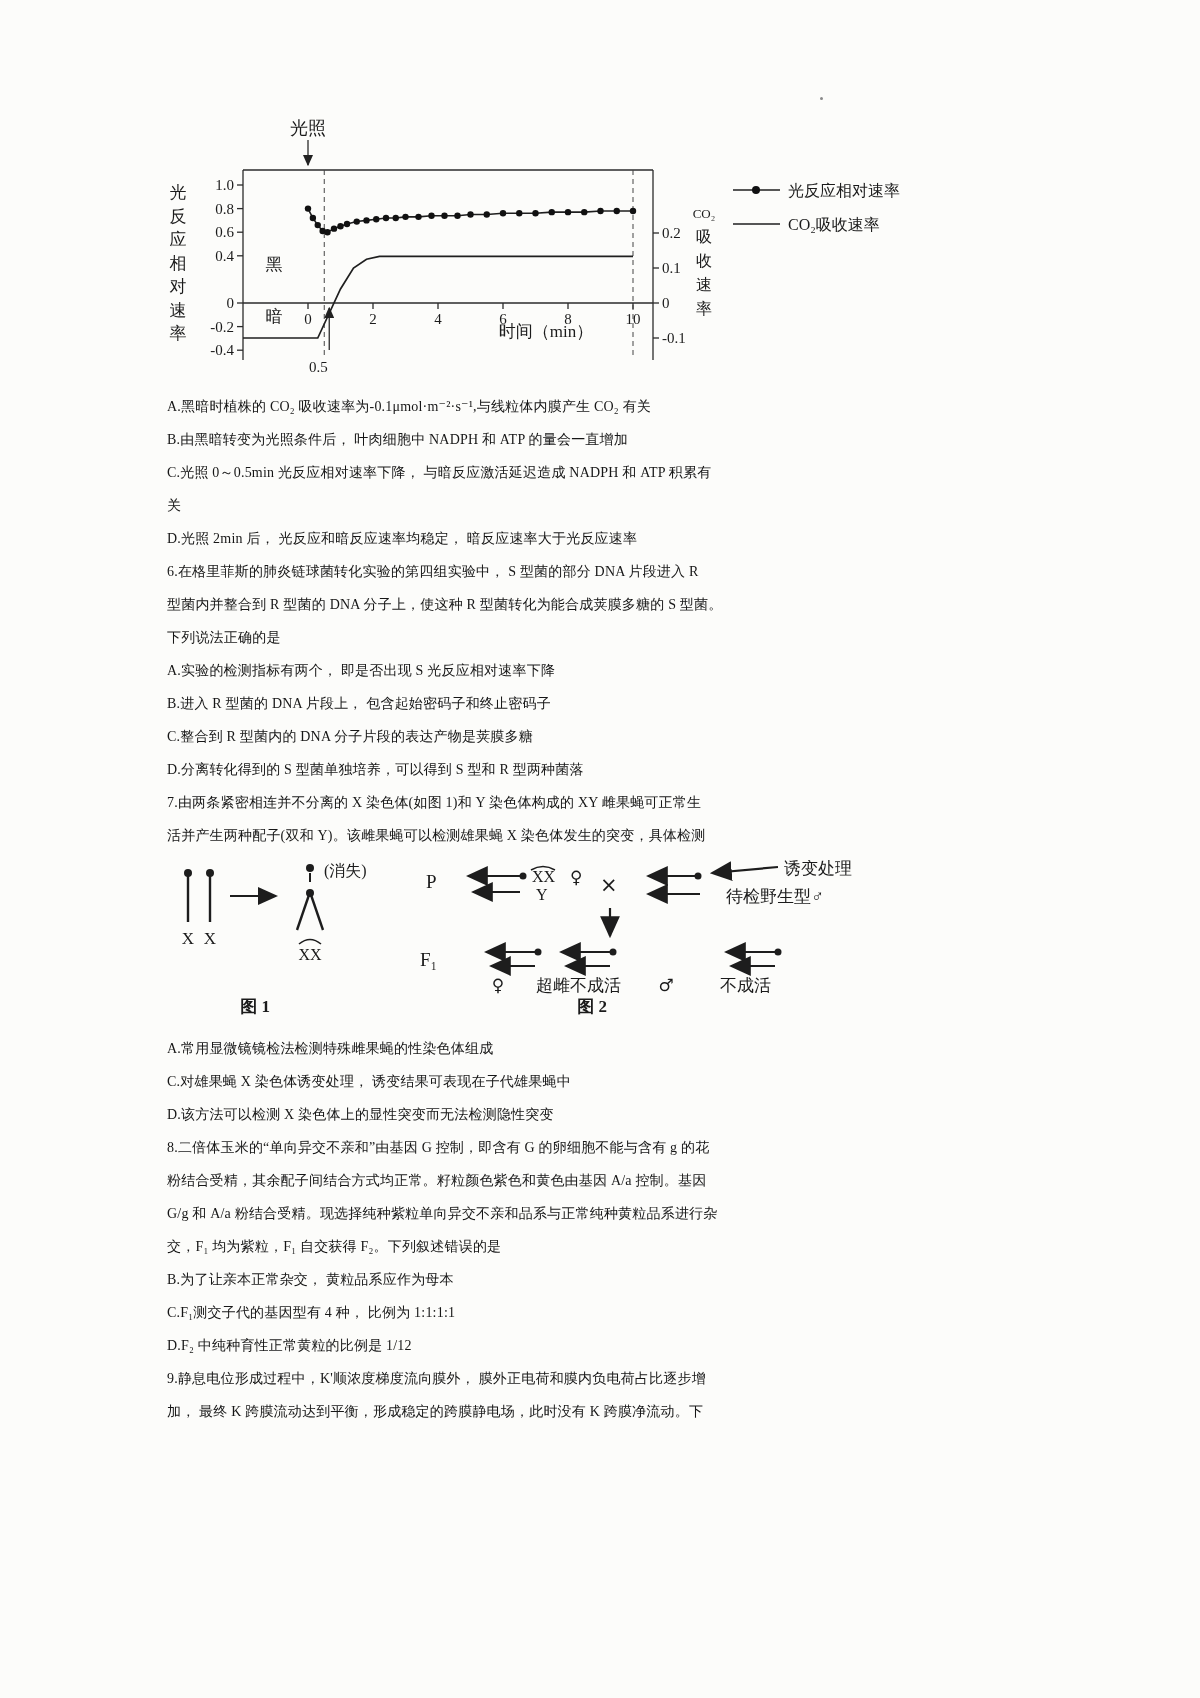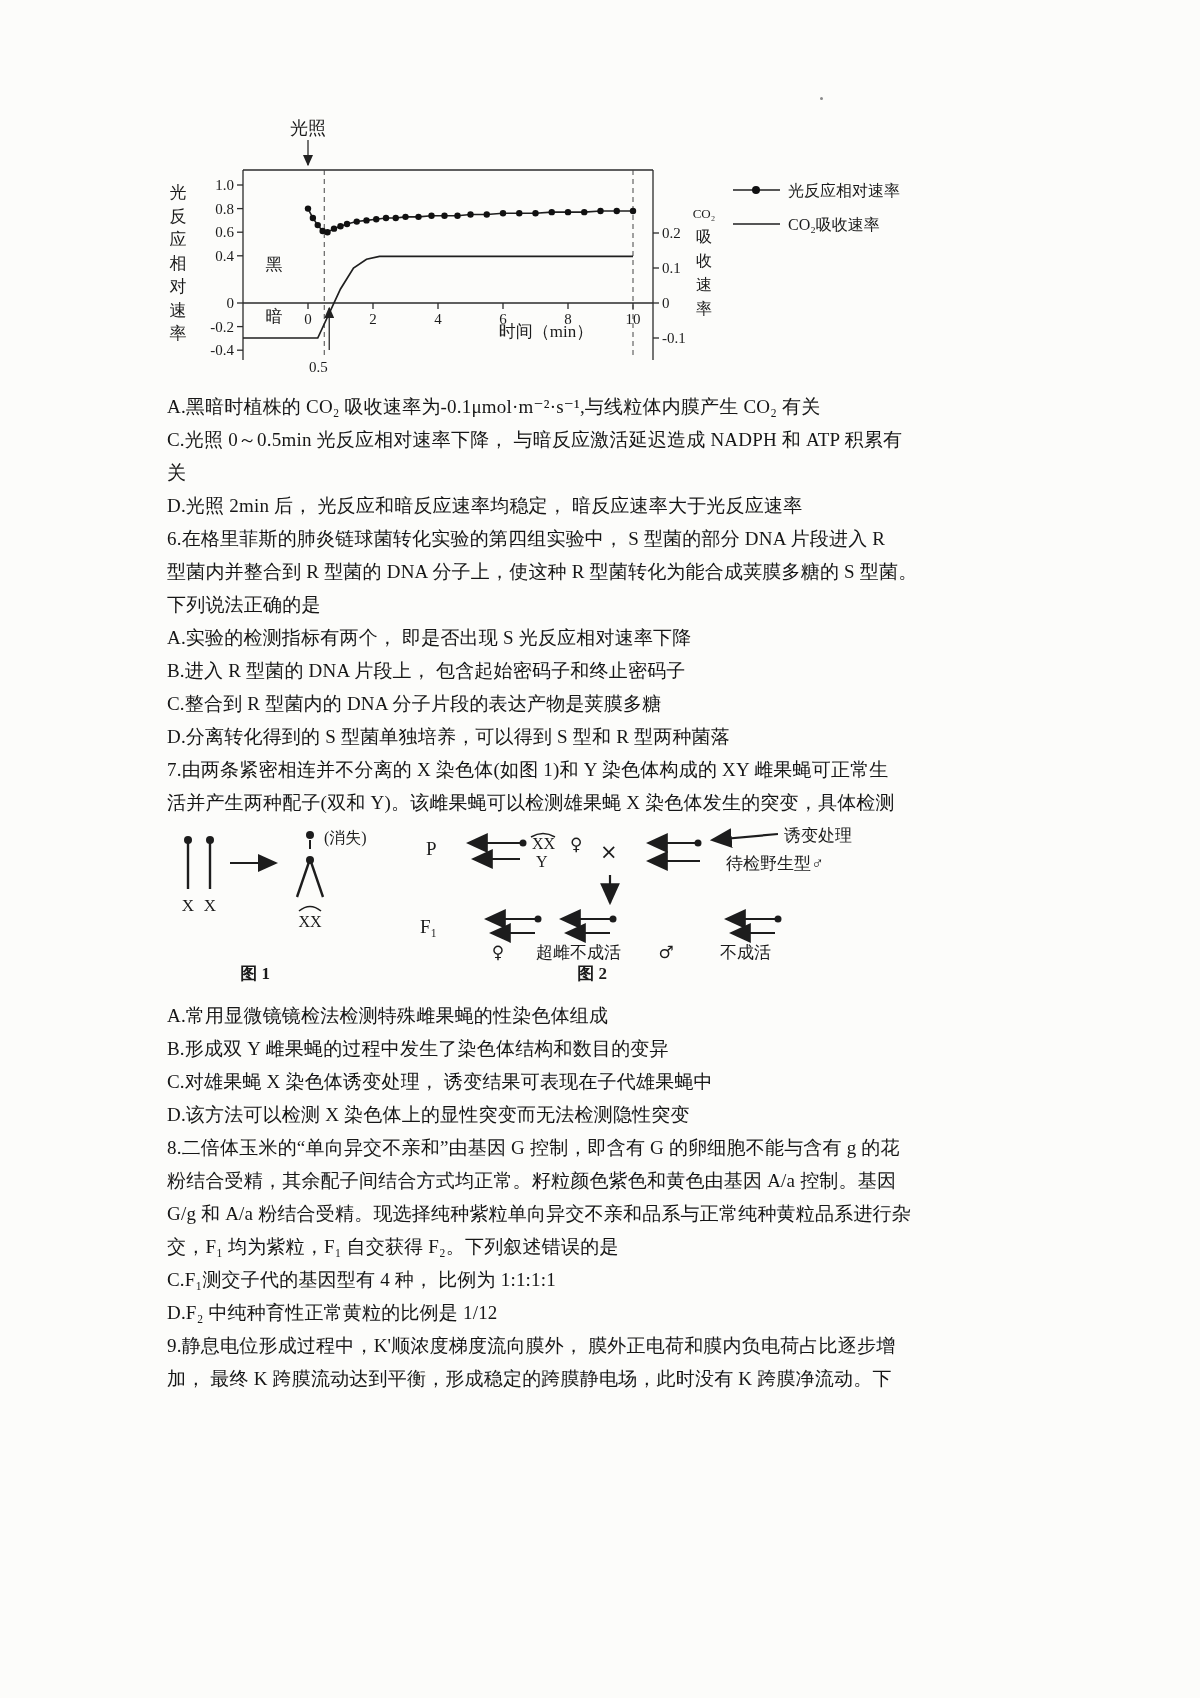--- a/index.html
+++ b/index.html
@@ -4,21 +4,21 @@
 <style>
   * { margin:0; padding:0; box-sizing:border-box; }
   html,body { background:#e9e9e7; }
   .page {
     position:relative; width:1200px; height:1698px; margin:0 auto;
     background:#fcfcfa; color:#161616; overflow:hidden;
     font-family:"Liberation Serif","DejaVu Serif",serif;
   }
   .chart-wrap { padding-top:118px; padding-left:148px; }
   .text-block { margin-left:167px; margin-right:155px; }
-  .tline { font-size:19px; line-height:33px; white-space:nowrap; letter-spacing:0.2px; }
+  .tline { font-size:14px; line-height:33px; white-space:nowrap; letter-spacing:0.2px; }
   .fig-wrap { margin-left:160px; margin-top:8px; margin-bottom:6px; }
   svg text { font-family:"Liberation Serif","DejaVu Serif",serif; fill:#1b1b1b; }
   svg .sym { font-family:"DejaVu Sans",sans-serif; }
   .speck { position:absolute; left:820px; top:97px; width:3px; height:3px; border-radius:50%; background:#8a8a8a; }
 </style>
 </head>
 <body>
 
 <div class="page">
 
@@ -124,20 +124,21 @@
         <line x1="585" y1="72" x2="632" y2="72" stroke="#1f1f1f" stroke-width="1.7"></line>
         <circle cx="608" cy="72" r="4" fill="#111"></circle>
         <text x="640" y="78" font-size="16">光反应相对速率</text>
         <line x1="585" y1="106" x2="632" y2="106" stroke="#1f1f1f" stroke-width="1.7"></line>
         <text x="640" y="112" font-size="16">CO₂吸收速率</text>
       </svg>
   </div>
 
   <div class="text-block" id="text-block-1">
       <div class="tline">A.黑暗时植株的 CO₂ 吸收速率为-0.1μmol·m⁻²·s⁻¹,与线粒体内膜产生 CO₂ 有关</div>
+      <div class="tline">B.由黑暗转变为光照条件后， 叶肉细胞中 NADPH 和 ATP 的量会一直增加</div>
       <div class="tline">C.光照 0～0.5min 光反应相对速率下降， 与暗反应激活延迟造成 NADPH 和 ATP 积累有</div>
       <div class="tline">关</div>
       <div class="tline">D.光照 2min 后， 光反应和暗反应速率均稳定， 暗反应速率大于光反应速率</div>
       <div class="tline">6.在格里菲斯的肺炎链球菌转化实验的第四组实验中， S 型菌的部分 DNA 片段进入 R</div>
       <div class="tline">型菌内并整合到 R 型菌的 DNA 分子上，使这种 R 型菌转化为能合成荚膜多糖的 S 型菌。</div>
       <div class="tline">下列说法正确的是</div>
       <div class="tline">A.实验的检测指标有两个， 即是否出现 S 光反应相对速率下降</div>
       <div class="tline">B.进入 R 型菌的 DNA 片段上， 包含起始密码子和终止密码子</div>
       <div class="tline">C.整合到 R 型菌内的 DNA 分子片段的表达产物是荚膜多糖</div>
       <div class="tline">D.分离转化得到的 S 型菌单独培养，可以得到 S 型和 R 型两种菌落</div>
@@ -207,26 +208,26 @@
       <text class="sym" x="338" y="131" text-anchor="middle" font-size="17">♀</text>
       <text x="376" y="131" font-size="17">超雌不成活</text>
       <text class="sym" x="506" y="131" text-anchor="middle" font-size="17">♂</text>
       <text x="560" y="131" font-size="17">不成活</text>
       <text x="432" y="152" text-anchor="middle" font-size="17" font-weight="bold">图 2</text>
     </svg>
   </div>
 
   <div class="text-block" id="text-block-2">
       <div class="tline">A.常用显微镜镜检法检测特殊雌果蝇的性染色体组成</div>
-      <div class="tline">B.形成双 Y 雌果蝇的过程中发生了染色体结构和数目的变异</div>
       <div class="tline">C.对雄果蝇 X 染色体诱变处理， 诱变结果可表现在子代雄果蝇中</div>
       <div class="tline">D.该方法可以检测 X 染色体上的显性突变而无法检测隐性突变</div>
       <div class="tline">8.二倍体玉米的“单向异交不亲和”由基因 G 控制，即含有 G 的卵细胞不能与含有 g 的花</div>
       <div class="tline">粉结合受精，其余配子间结合方式均正常。籽粒颜色紫色和黄色由基因 A/a 控制。基因</div>
       <div class="tline">G/g 和 A/a 粉结合受精。现选择纯种紫粒单向异交不亲和品系与正常纯种黄粒品系进行杂</div>
       <div class="tline">交，F₁ 均为紫粒，F₁ 自交获得 F₂。下列叙述错误的是</div>
+      <div class="tline">B.为了让亲本正常杂交， 黄粒品系应作为母本</div>
       <div class="tline">C.F₁测交子代的基因型有 4 种， 比例为 1:1:1:1</div>
       <div class="tline">D.F₂ 中纯种育性正常黄粒的比例是 1/12</div>
       <div class="tline">9.静息电位形成过程中，K'顺浓度梯度流向膜外， 膜外正电荷和膜内负电荷占比逐步增</div>
       <div class="tline">加， 最终 K 跨膜流动达到平衡，形成稳定的跨膜静电场，此时没有 K 跨膜净流动。下</div>
     </div>
 
 </div>
 
 </body></html>

